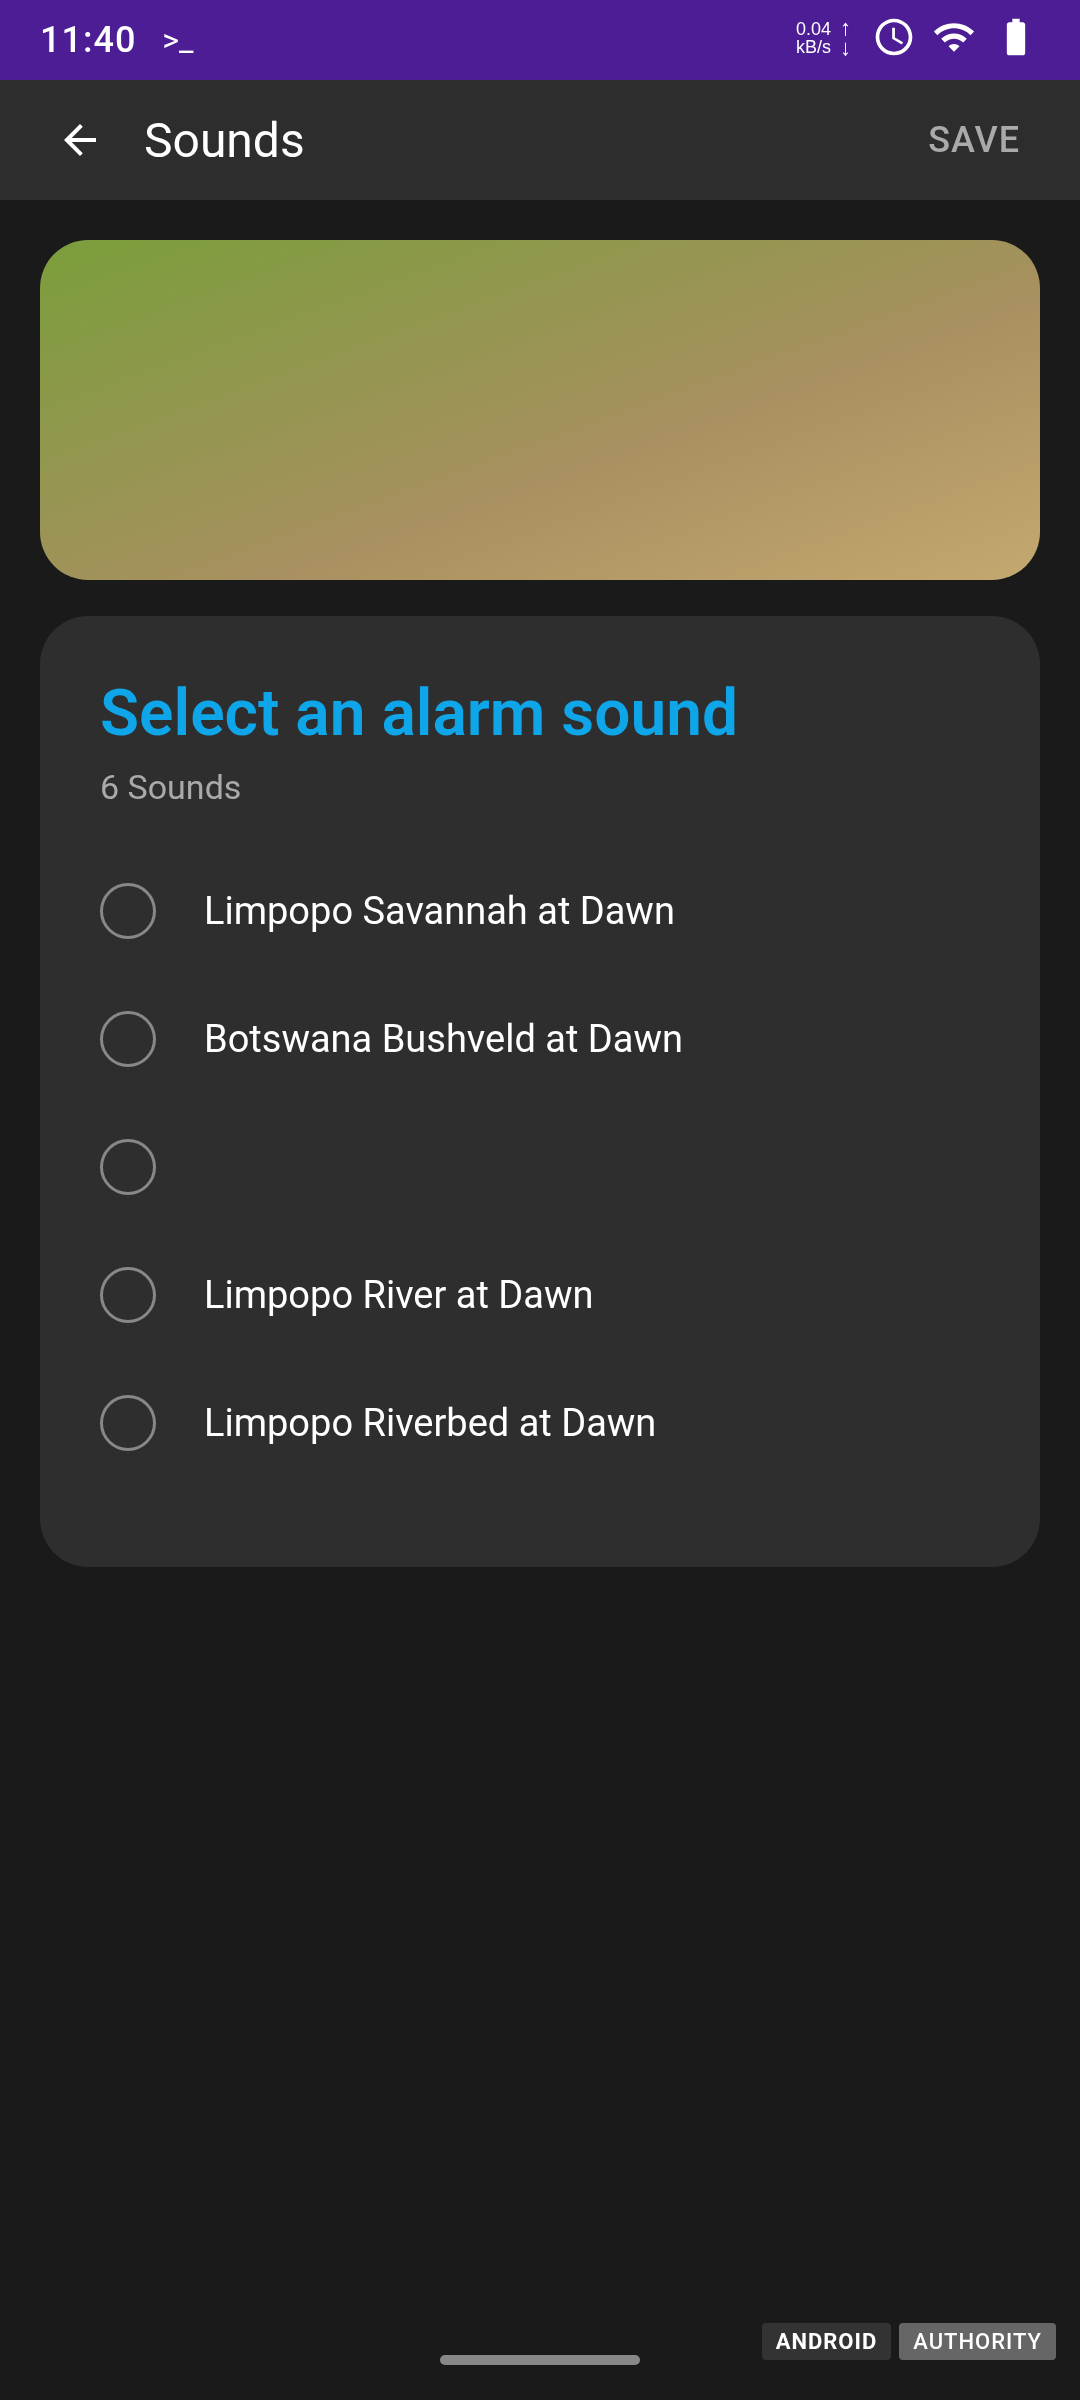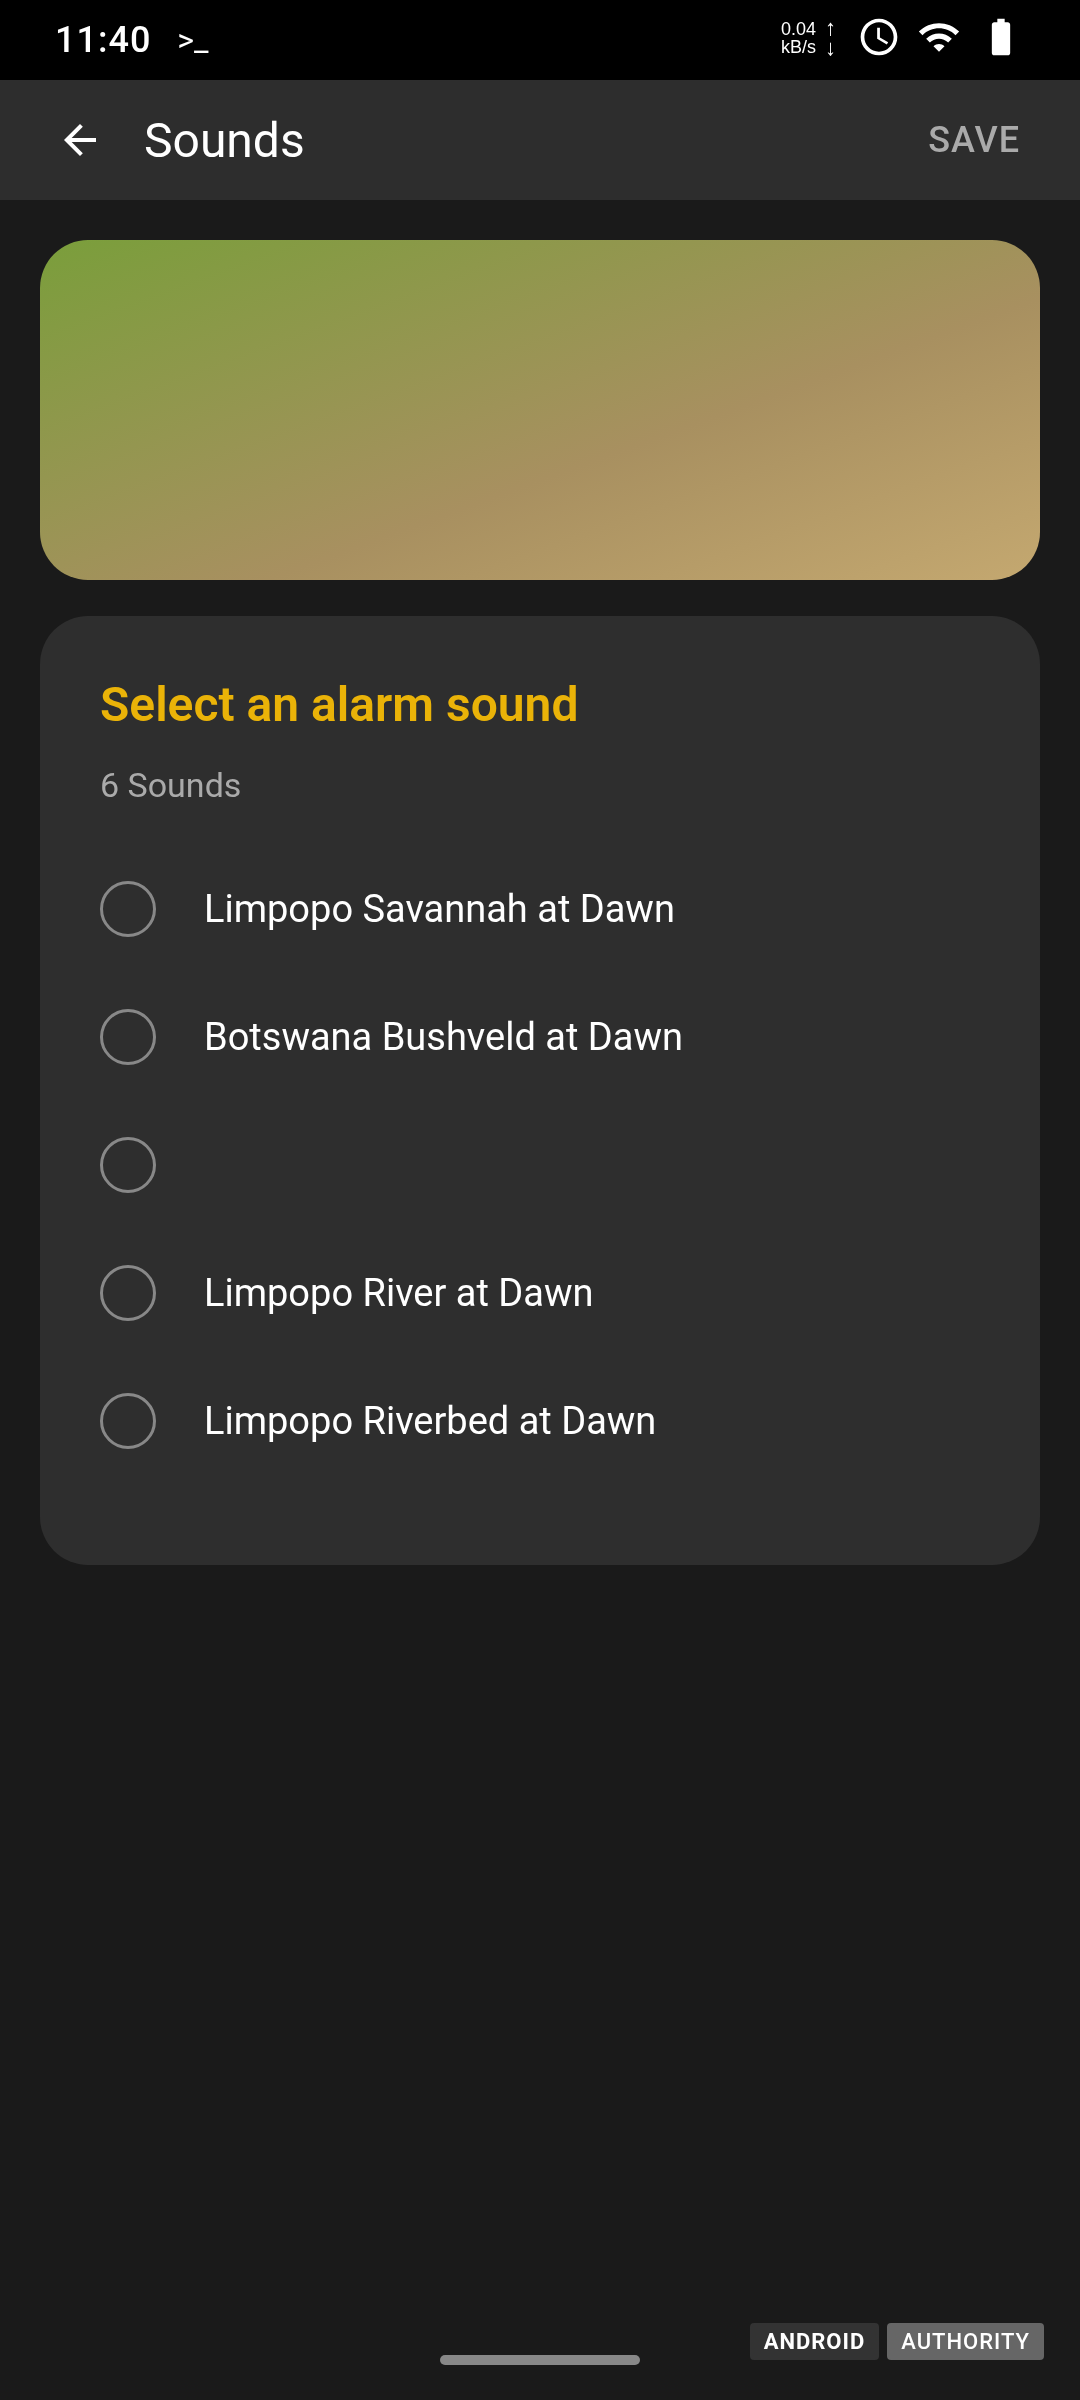--- a/index.html
+++ b/index.html
@@ -15,25 +15,25 @@
       background-color: #1a1a1a;
       font-family: 'Roboto', Arial, sans-serif;
       color: #ffffff;
       overflow: hidden;
     }
 
     
     .status-bar {
       width: 100%;
       height: 80px;
-      background-color: #000000;
+      background-color: #4c1d95;
       display: flex;
       align-items: center;
       justify-content: space-between;
-      padding: 0 55px;
+      padding: 0 40px;
     }
 
     .status-time {
       font-size: 36px;
       font-weight: 500;
       color: #ffffff;
       letter-spacing: 1px;
     }
 
     .status-terminal {
@@ -118,24 +118,24 @@
 
     
     .sound-card {
       width: 100%;
       background-color: #2e2e2e;
       border-radius: 48px;
       padding: 60px 60px 80px 60px;
     }
 
     .card-title {
-      font-size: 48px;
+      font-size: 64px;
       font-weight: 600;
-      color: #eab308;
-      margin-bottom: 32px;
+      color: #0ea5e9;
+      margin-bottom: 16px;
     }
 
     .card-subtitle {
       font-size: 34px;
       color: #aaaaaa;
       margin-bottom: 40px;
     }
 
     .sound-list {
       display: flex;
@@ -167,21 +167,21 @@
     .sound-name {
       font-size: 38px;
       font-weight: 400;
       color: #ffffff;
     }
 
     
     .watermark {
       position: absolute;
       bottom: 40px;
-      right: 36px;
+      right: 24px;
       display: flex;
       align-items: center;
       gap: 8px;
     }
 
     .watermark-android {
       background-color: #333333;
       color: #ffffff;
       font-size: 22px;
       font-weight: 700;

